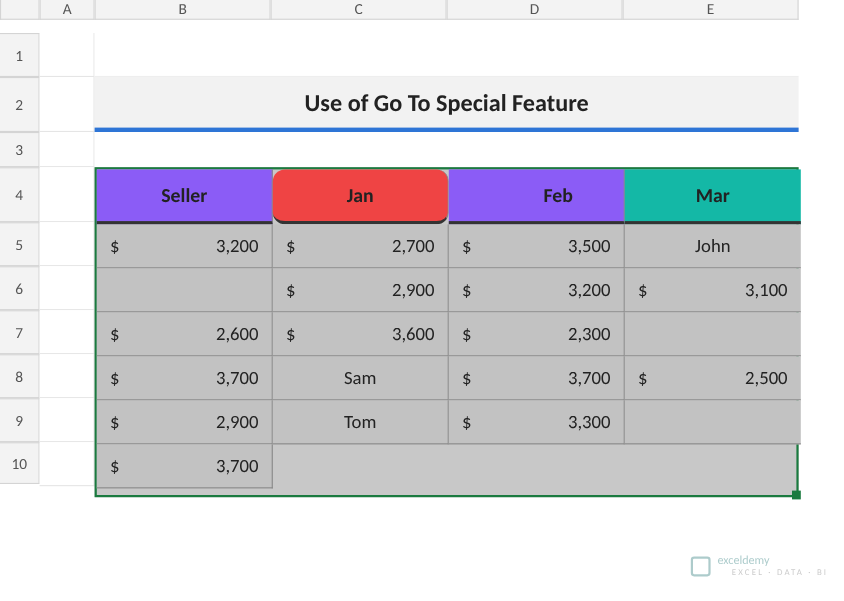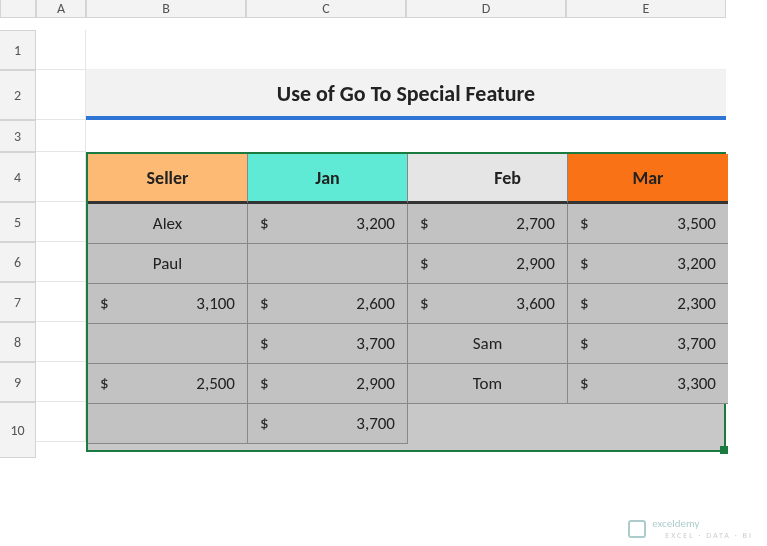--- a/index.html
+++ b/index.html
@@ -44,24 +44,24 @@
   .th {
     display: flex;
     align-items: center;
     justify-content: center;
     font-weight: bold;
     font-size: 18px;
     border-right: 1px solid #888;
     border-bottom: 3px solid #333;
     color: #222;
   }
-  .th.seller { background: #fdba74; border-left: none; }
-  .th.jan { background: #5eead4; }
-  .th.feb { background: #e5e5e5; padding-left: 40px; }
-  .th.mar { background: #f97316; border-right: none; }
+  .th.seller { background: #8b5cf6; border-left: none; }
+  .th.jan { background: #ef4444; border-radius: 11px; }
+  .th.feb { background: #8b5cf6; padding-left: 40px; }
+  .th.mar { background: #14b8a6; border-right: none; }
   .td {
     display: flex;
     align-items: center;
     font-size: 17px;
     border-right: 1px solid #888;
     border-bottom: 1px solid #888;
     background: #c2c2c2;
     padding: 0 12px;
     color: #222;
   }
@@ -102,21 +102,21 @@
   }
   .blank-a {
     border-right: 1px solid #e5e5e5;
     border-bottom: 1px solid #e5e5e5;
     background:#fff;
   }
 
   .watermark {
     position: absolute;
     right: 14px;
-    bottom: 6px;
+    bottom: 20px;
     display: flex;
     align-items: center;
     gap: 6px;
     opacity: 0.6;
     font-size: 11px;
     color: #7aa;
     z-index: 10;
   }
   .watermark .logo {
     width: 18px; height: 18px;
@@ -171,45 +171,44 @@
   <div style="grid-column:3/7;height:40px"></div>
 
   <div class="rh" style="height:40px">8</div>
   <div class="blank-a" style="height:40px"></div>
   <div style="grid-column:3/7;height:40px"></div>
 
   <div class="rh" style="height:40px">9</div>
   <div class="blank-a" style="height:40px"></div>
   <div style="grid-column:3/7;height:40px"></div>
 
-  <div class="rh" style="height:56px">10</div>
+  <div class="rh" style="height:38px">10</div>
   <div class="blank-a" style="height:40px"></div>
   <div style="grid-column:3/7;height:40px"></div>
 </div>
 
 <div class="table-area">
   <div class="th seller">Seller</div>
   <div class="th jan">Jan</div>
   <div class="th feb">Feb</div>
   <div class="th mar">Mar</div>
 
-  <div class="td name">Alex</div>
     <div class="td money">
       <span class="sym">$</span>
       <span class="val">3,200</span>
     </div>
     <div class="td money">
       <span class="sym">$</span>
       <span class="val">2,700</span>
     </div>
     <div class="td money">
       <span class="sym">$</span>
       <span class="val">3,500</span>
     </div>
-    <div class="td name">Paul</div>
+    <div class="td name">John</div>
     <div class="td money"></div>
     <div class="td money">
       <span class="sym">$</span>
       <span class="val">2,900</span>
     </div>
     <div class="td money">
       <span class="sym">$</span>
       <span class="val">3,200</span>
     </div>
     <div class="td money">

